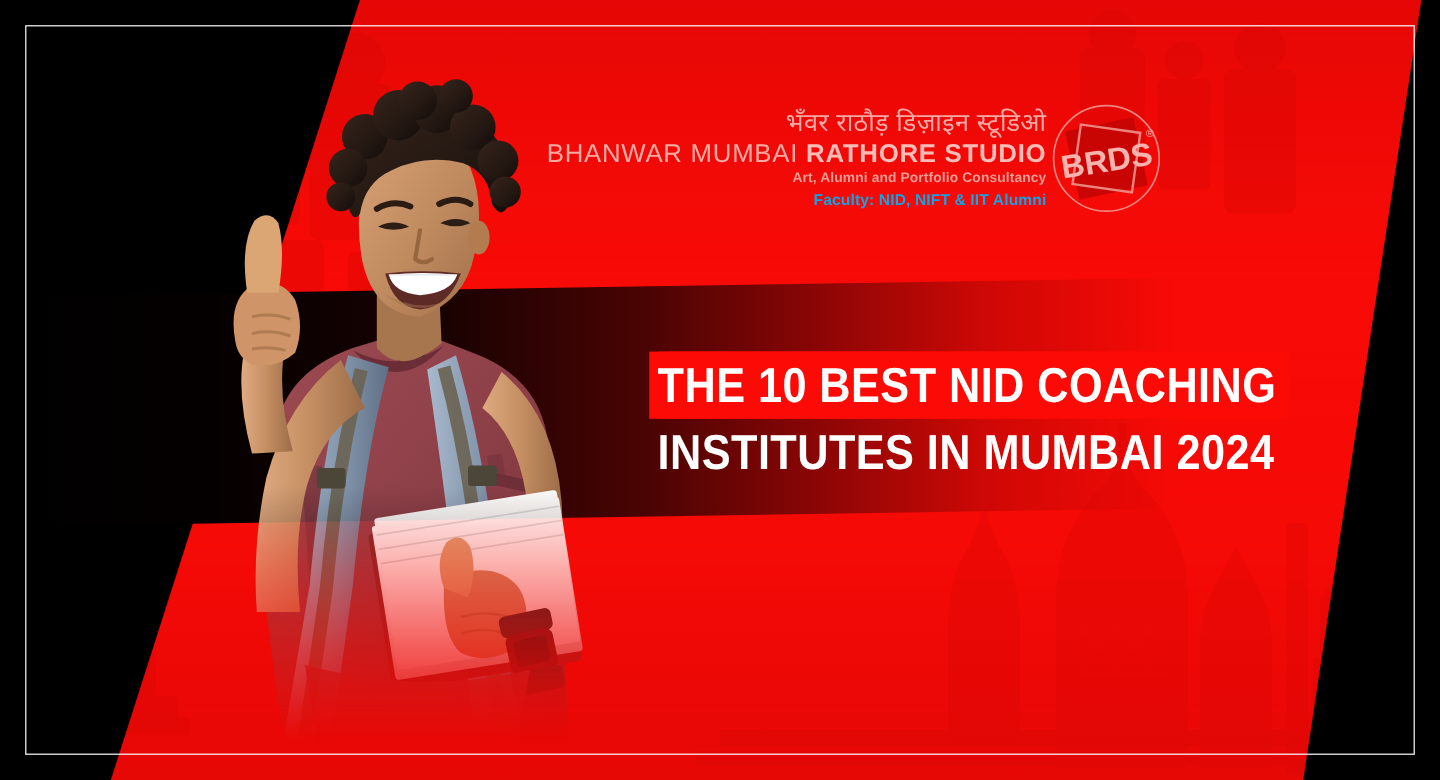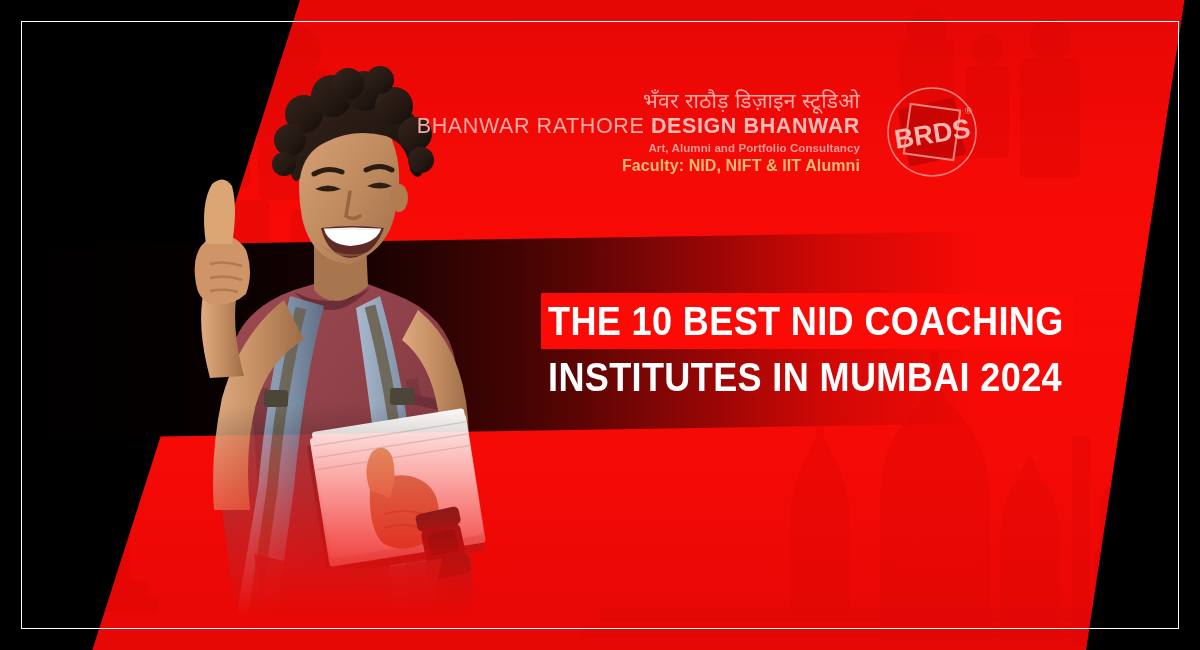--- a/index.html
+++ b/index.html
@@ -64,40 +64,40 @@
     transform-origin:left center;
   }
   .hl-line.hi{
     background:#fb0a06;
     box-shadow:-8px 0 0 #fb0a06, 12px 0 0 #fb0a06;
     width:max-content;
   }
 
   
   .logo{
-    position:absolute;right:222px;top:86px;z-index:6;
-    display:flex;align-items:center;gap:26px;
+    position:absolute;right:232px;top:86px;z-index:6;
+    display:flex;align-items:center;gap:4px;
   }
   .logo-text{text-align:right;line-height:1;}
   .logo-hindi{
     font-family:"Liberation Sans","DejaVu Sans",sans-serif;
     font-size:21px;color:#f7a9a4;letter-spacing:.3px;
     margin-bottom:5px;display:block;font-weight:400;
   }
   .logo-main{
     font-size:21.5px;letter-spacing:.6px;display:block;margin-bottom:5px;
     color:#f7a9a4;white-space:nowrap;font-weight:400;
   }
   .logo-main .bold{font-weight:700;color:#fbbcb7;}
   .logo-sub1{
     font-size:11.5px;font-weight:700;color:#f09a94;display:block;margin-bottom:4px;
     letter-spacing:.1px;
   }
   .logo-sub2{
-    font-size:16px;font-weight:700;color:#fdba74;display:block;letter-spacing:.1px;
+    font-size:13px;font-weight:700;color:#0ea5e9;display:block;letter-spacing:.1px;
   }
   .logo-mark{
     position:relative;width:92px;height:92px;flex:0 0 92px;
   }
 
   
   .student{
     position:absolute;left:118px;top:58px;width:420px;height:560px;z-index:4;
   }
   .student svg{display:block;width:100%;height:100%;}
@@ -340,21 +340,21 @@
         </g>
 
         <path d="M136 496 L146 560 L312 560 L324 500 Q232 522 136 496 Z" fill="#8b3f47" opacity=".85"></path>
       </g>
     </svg>
   </div>
 
   <div class="logo">
     <div class="logo-text">
       <span class="logo-hindi">भँवर राठौड़ डिज़ाइन स्टूडिओ</span>
-      <span class="logo-main"><span>BHANWAR RATHORE</span> <span class="bold">DESIGN BHANWAR</span></span>
+      <span class="logo-main"><span>BHANWAR MUMBAI</span> <span class="bold">RATHORE STUDIO</span></span>
       <span class="logo-sub1">Art, Alumni and Portfolio Consultancy</span>
       <span class="logo-sub2">Faculty: NID, NIFT &amp; IIT Alumni</span>
     </div>
 
     <div class="logo-mark">
       <svg viewBox="0 0 92 92" aria-hidden="true">
         <circle cx="46" cy="46" r="44" fill="none" stroke="#f09b95" stroke-width="1.4" opacity=".85"></circle>
         <g transform="rotate(-12 46 46)">
           <rect x="17" y="17" width="58" height="58" fill="#c40503" opacity=".9"></rect>
         </g>

